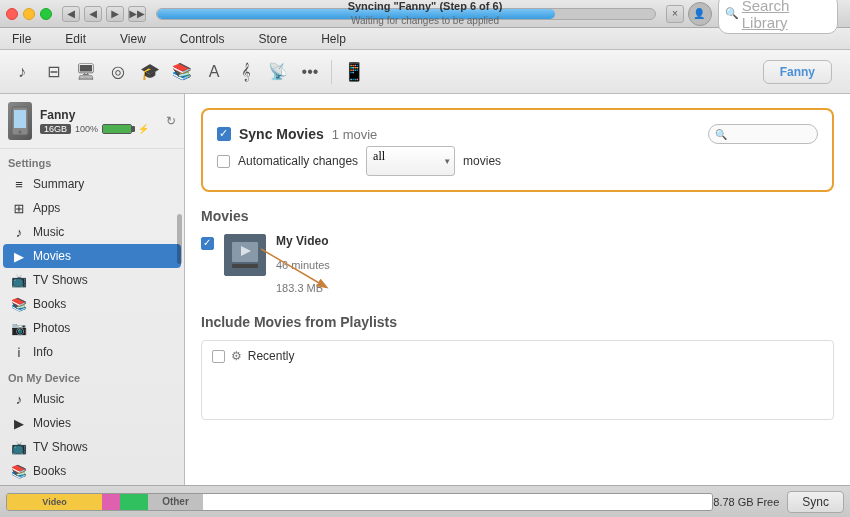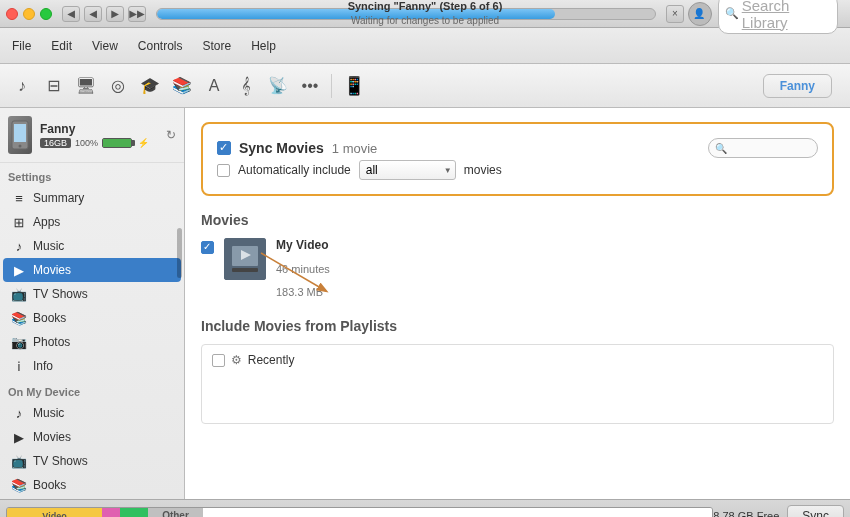--- a/index.html
+++ b/index.html
@@ -116,25 +116,25 @@
       font-weight: 600;
       color: #4a90d9;
       cursor: pointer;
       margin-right: 10px;
     }
 
     
     .menubar {
       background: linear-gradient(to bottom, #ececec, #e0e0e0);
       border-bottom: 1px solid #bbb;
-      height: 36px;
+      height: 22px;
       display: flex;
       align-items: center;
       padding: 0 4px;
-      gap: 4px;
+      gap: 18px;
     }
     .menu-item {
       padding: 2px 8px;
       font-size: 12px;
       color: #333;
       cursor: pointer;
       border-radius: 3px;
     }
 
     
@@ -287,24 +287,25 @@
       width: 13px; height: 13px;
       border: 1px solid #aaa;
       border-radius: 2px;
       background: white;
     }
     .auto-label { font-size: 12px; color: #333; }
     .auto-select {
       border: 1px solid #bbb;
       border-radius: 3px;
       background: linear-gradient(to bottom, #fff, #f0f0f0);
-      padding: 2px 16px 2px 6px;
+      padding: 2px 16px 12px 6px;
       font-size: 12px;
       appearance: none;
       position: relative;
+      font-family: Liberation Serif, serif;
     }
     .select-wrapper {
       position: relative;
       display: inline-block;
     }
     .select-wrapper::after {
       content: '▼';
       position: absolute;
       right: 4px;
       top: 50%;
@@ -569,21 +570,21 @@
       <div class="sync-header">
         <div class="sync-checkbox checked"></div>
         <span class="sync-title">Sync Movies</span>
         <span class="sync-count">1 movie</span>
         <div style="margin-left:auto; width:110px; height:20px; border:1px solid #bbb; border-radius:10px; background:#fafafa; display:flex; align-items:center; padding: 0 6px;">
           <span style="font-size:10px; color:#bbb;">🔍</span>
         </div>
       </div>
       <div class="auto-include-row">
         <div class="auto-checkbox"></div>
-        <span class="auto-label">Automatically include</span>
+        <span class="auto-label">Automatically changes</span>
         <div class="select-wrapper">
           <select class="auto-select">
             <option>all</option>
             <option>1 most recent</option>
             <option>3 most recent</option>
             <option>5 most recent</option>
           </select>
         </div>
         <span class="auto-movies-label">movies</span>
       </div>

